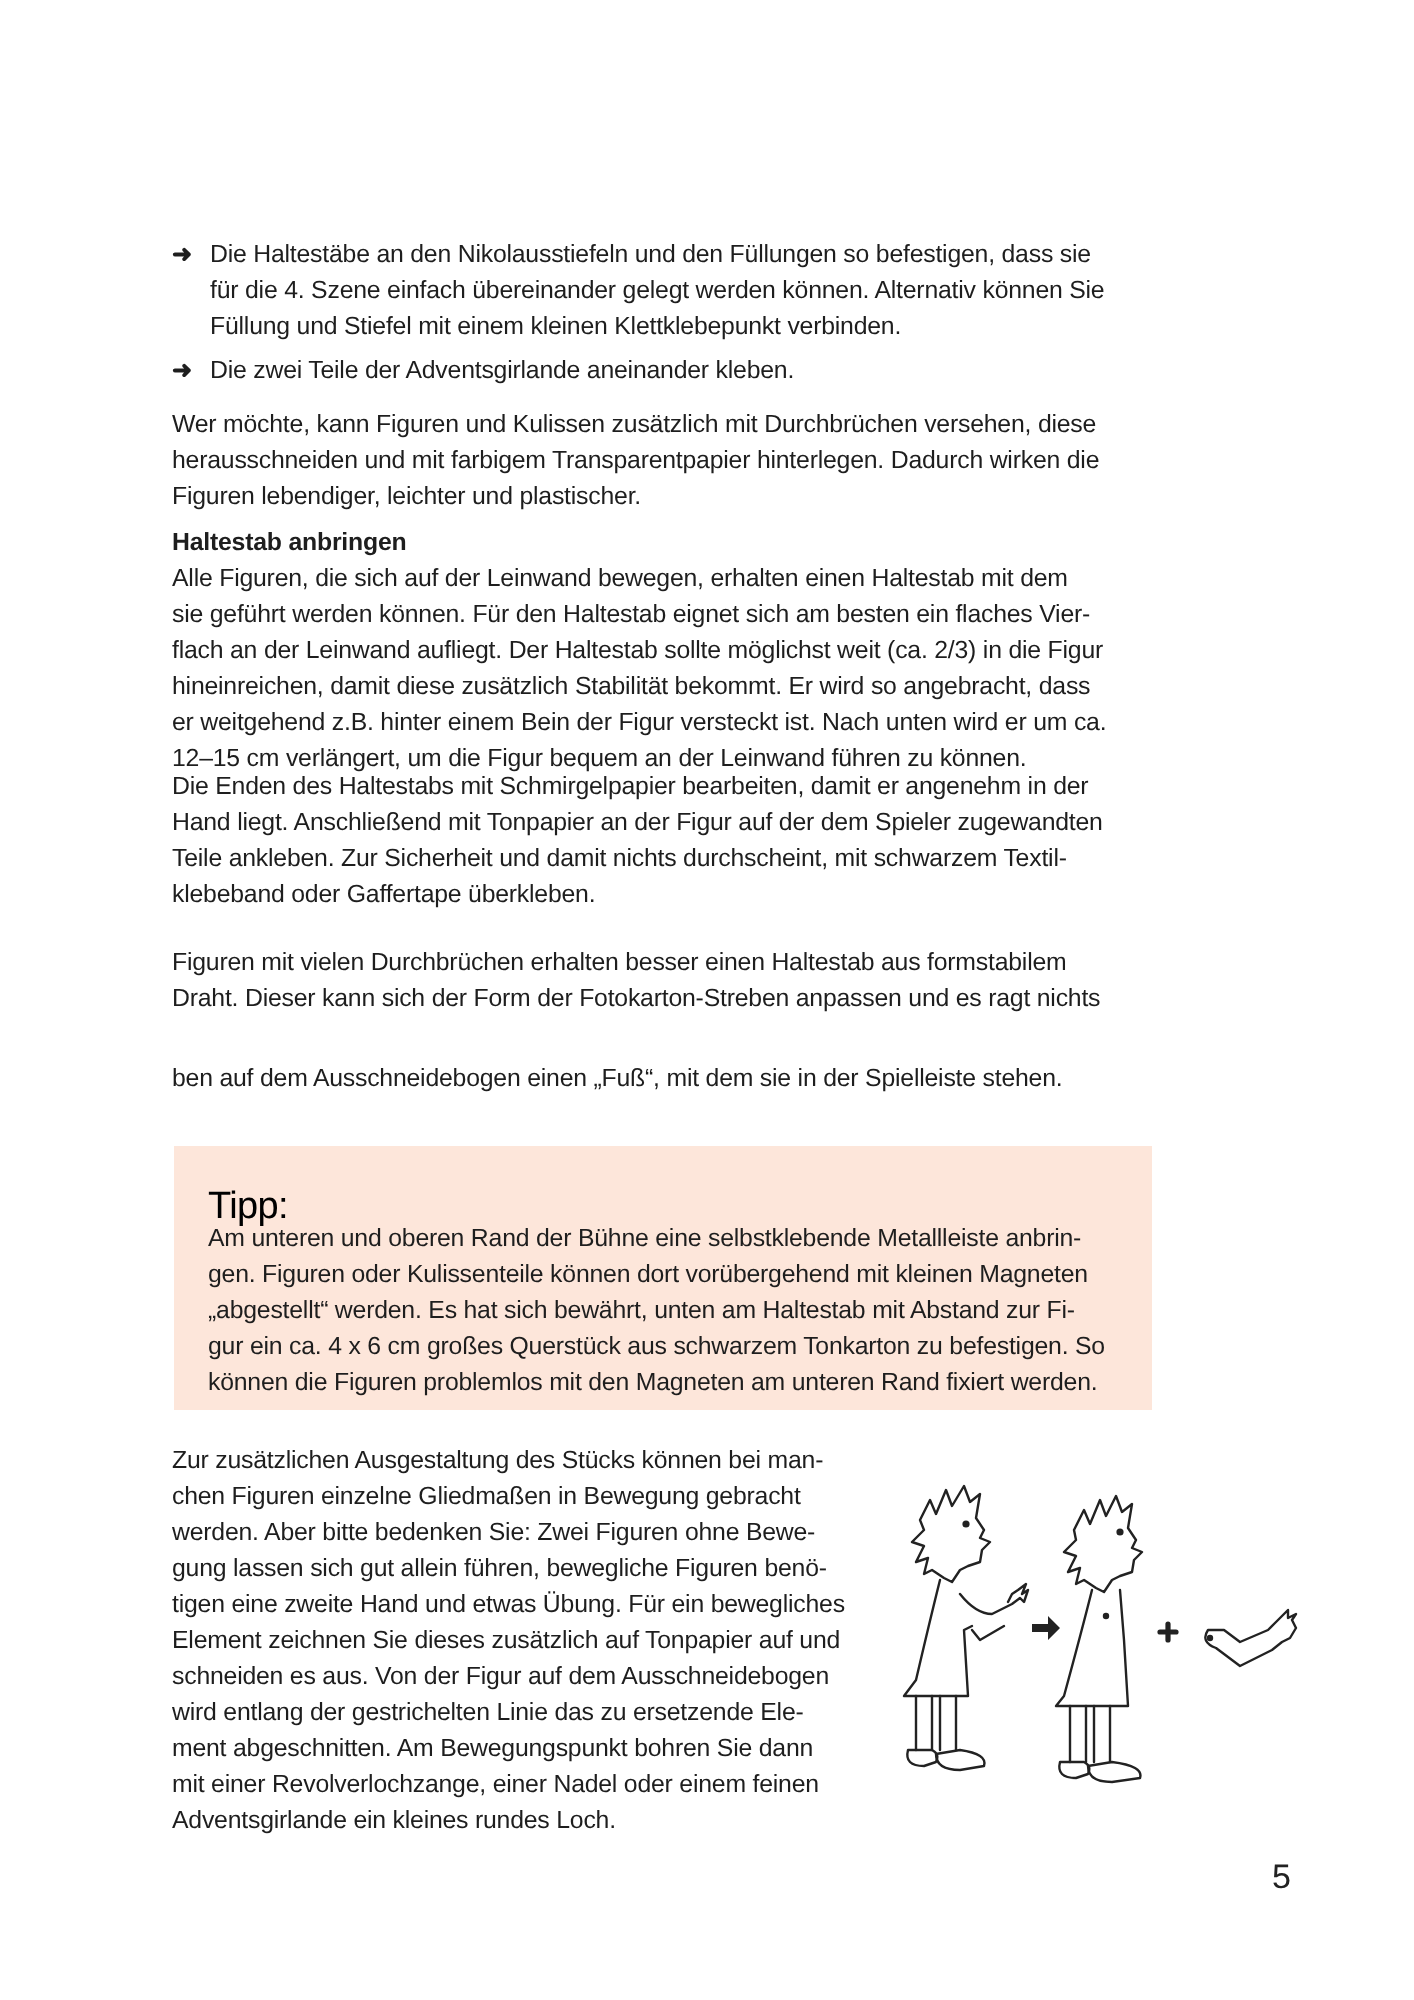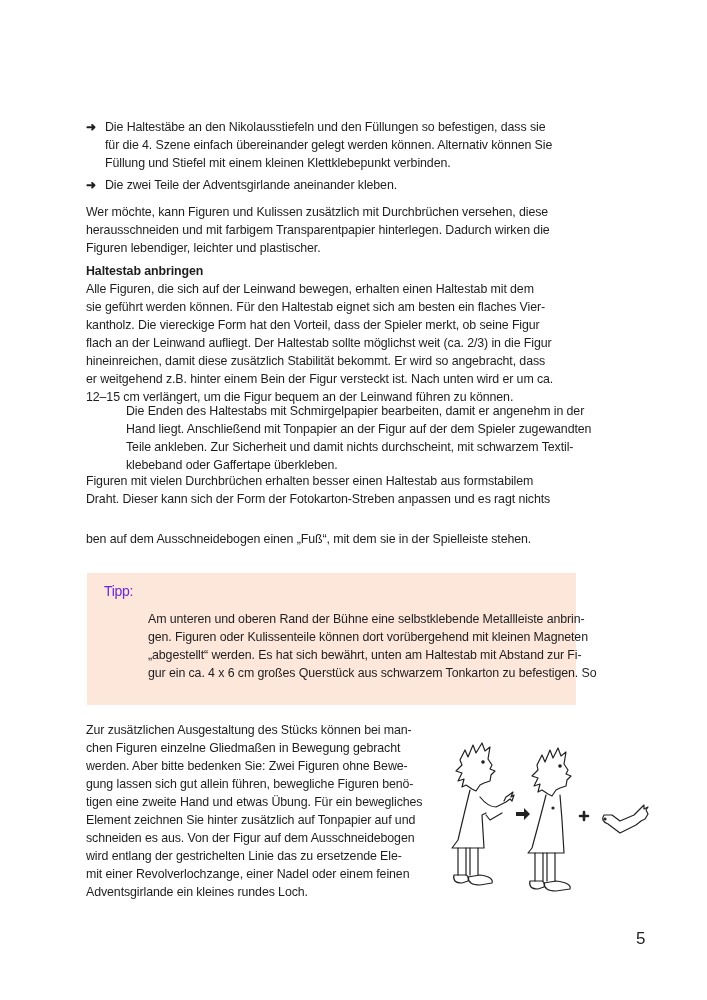--- a/index.html
+++ b/index.html
@@ -7,23 +7,23 @@
          font-family: "Liberation Sans", sans-serif; color: #1e1e1e; }
   .page { position: absolute; left: 0; top: 0; width: 707px; height: 1000px; }
   .text { font-size: 12.4px; line-height: 18px; letter-spacing: -0.1px; }
   .bullet { position: absolute; left: 86px; width: 490px; }
   .bullet .arrow { position: absolute; left: 0; top: 0; font-weight: bold; font-size: 12px; }
   .bullet .btext { margin-left: 19px; }
   .para { position: absolute; left: 86px; width: 492px; }
   .heading { font-weight: bold; }
   .tip { position: absolute; left: 87px; top: 573px; width: 489px; height: 132px;
          background: #fde6da; }
-  .tip .tip-title { position: absolute; left: 17px; top: 10px; font-size: 14px; color: #6d28d9;
+  .tip .tip-title { position: absolute; left: 17px; top: 20px; font-size: 19px; color: #000000;
                     letter-spacing: -0.3px; }
-  .tip .tip-body { position: absolute; left: 17px; top: 37px; width: 462px; margin-left: 44px; }
+  .tip .tip-body { position: absolute; left: 17px; top: 37px; width: 462px; }
   .left-col { position: absolute; left: 86px; top: 721px; width: 345px; }
   .illus { position: absolute; left: 440px; top: 735px; width: 225px; height: 190px; }
   .pagenum { position: absolute; left: 636px; top: 929px; font-size: 17px; color: #222; }
 </style>
 </head>
 <body>
 
 <div class="page">
 
   <div class="bullet text" style="top:118px;">
@@ -46,29 +46,28 @@
     <div>Wer möchte, kann Figuren und Kulissen zusätzlich mit Durchbrüchen versehen, diese</div>
     <div>herausschneiden und mit farbigem Transparentpapier hinterlegen. Dadurch wirken die</div>
     <div>Figuren lebendiger, leichter und plastischer.</div>
   </div>
 
   <div class="para text" style="top:262px;">
     <div class="heading">Haltestab anbringen</div>
     <div>
       <div>Alle Figuren, die sich auf der Leinwand bewegen, erhalten einen Haltestab mit dem</div>
       <div>sie geführt werden können. Für den Haltestab eignet sich am besten ein flaches Vier-</div>
-      <div>kantholz. Die viereckige Form hat den Vorteil, dass der Spieler merkt, ob seine Figur</div>
       <div>flach an der Leinwand aufliegt. Der Haltestab sollte möglichst weit (ca. 2/3) in die Figur</div>
       <div>hineinreichen, damit diese zusätzlich Stabilität bekommt. Er wird so angebracht, dass</div>
       <div>er weitgehend z.B. hinter einem Bein der Figur versteckt ist. Nach unten wird er um ca.</div>
       <div>12–15 cm verlängert, um die Figur bequem an der Leinwand führen zu können.</div>
     </div>
   </div>
 
-  <div class="para text" style="top:402px;margin-left:40px;">
+  <div class="para text" style="top:384px;">
     <div>Die Enden des Haltestabs mit Schmirgelpapier bearbeiten, damit er angenehm in der</div>
     <div>Hand liegt. Anschließend mit Tonpapier an der Figur auf der dem Spieler zugewandten</div>
     <div>Teile ankleben. Zur Sicherheit und damit nichts durchscheint, mit schwarzem Textil-</div>
     <div>klebeband oder Gaffertape überkleben.</div>
   </div>
 
   <div class="para text" style="top:472px;">
     <div>Figuren mit vielen Durchbrüchen erhalten besser einen Haltestab aus formstabilem</div>
     <div>Draht. Dieser kann sich der Form der Fotokarton-Streben anpassen und es ragt nichts</div>
   </div>
@@ -77,32 +76,34 @@
     <div>ben auf dem Ausschneidebogen einen „Fuß“, mit dem sie in der Spielleiste stehen.</div>
   </div>
 
   <div class="tip">
     <div class="tip-title">Tipp:</div>
     <div class="tip-body text">
       <div>Am unteren und oberen Rand der Bühne eine selbstklebende Metallleiste anbrin-</div>
       <div>gen. Figuren oder Kulissenteile können dort vorübergehend mit kleinen Magneten</div>
       <div>„abgestellt“ werden. Es hat sich bewährt, unten am Haltestab mit Abstand zur Fi-</div>
       <div>gur ein ca. 4 x 6 cm großes Querstück aus schwarzem Tonkarton zu befestigen. So</div>
+      <div>können die Figuren problemlos mit den Magneten am unteren Rand fixiert werden.</div>
     </div>
   </div>
 
   <div class="left-col text">
     <div>Zur zusätzlichen Ausgestaltung des Stücks können bei man-</div>
     <div>chen Figuren einzelne Gliedmaßen in Bewegung gebracht</div>
     <div>werden. Aber bitte bedenken Sie: Zwei Figuren ohne Bewe-</div>
     <div>gung lassen sich gut allein führen, bewegliche Figuren benö-</div>
     <div>tigen eine zweite Hand und etwas Übung. Für ein bewegliches</div>
-    <div>Element zeichnen Sie hinter zusätzlich auf Tonpapier auf und</div>
+    <div>Element zeichnen Sie dieses zusätzlich auf Tonpapier auf und</div>
     <div>schneiden es aus. Von der Figur auf dem Ausschneidebogen</div>
     <div>wird entlang der gestrichelten Linie das zu ersetzende Ele-</div>
+    <div>ment abgeschnitten. Am Bewegungspunkt bohren Sie dann</div>
     <div>mit einer Revolverlochzange, einer Nadel oder einem feinen</div>
     <div>Adventsgirlande ein kleines rundes Loch.</div>
   </div>
 
   <svg class="illus" viewBox="0 0 225 190" fill="none" stroke="#222" stroke-width="1.2" stroke-linecap="round" stroke-linejoin="round">
 
     <g>
       <path d="M20,25 L25,15 L28,22 L33,10 L36,18 L42,8 L45,16 L50,12 L48,24 L52,30 L50,34 L55,36 L51,40 L50,46 L44,48 L40,50 L36,56 L32,54 L26,50 L22,52 L24,44 L18,46 L22,38 L16,36 L22,30 Z"></path>
       <circle cx="43" cy="27" r="1.2" fill="#222"></circle>
       <path d="M30,55 Q25,75 18,105 L12,113 L44,113 L42,80 L46,78"></path>

